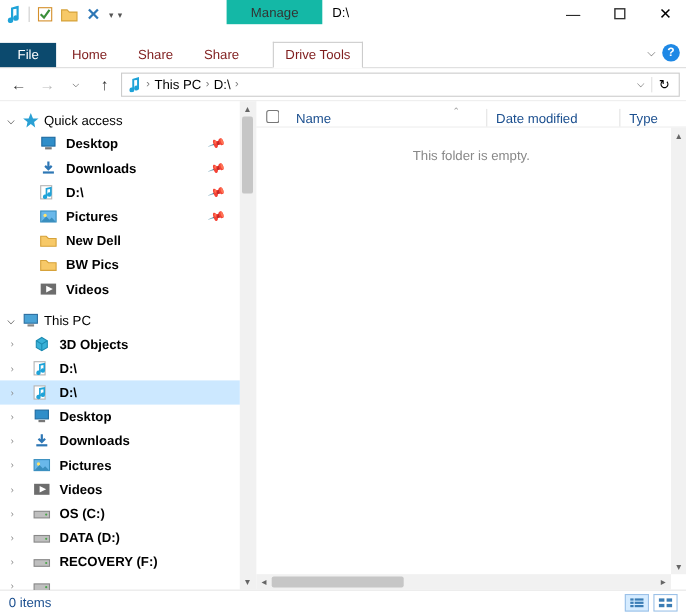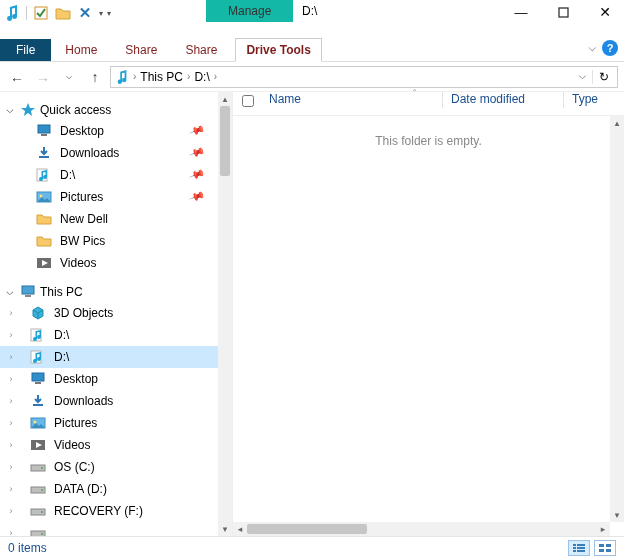--- a/index.html
+++ b/index.html
@@ -14,21 +14,21 @@
   .title-group { position: absolute; left: 206px; top: 0; }
   .manage-tab { background: #14b8a6; color: #333; padding: 4px 22px; font-size: 12px; display: inline-block; }
   .title-text { position: absolute; left: 302px; top: 4px; font-size: 12px; }
   .wincontrols { position: absolute; right: 4px; top: 2px; display: flex; gap: 12px; }
   .wincontrols .wbtn { width: 30px; height: 20px; display: flex; align-items: center; justify-content: center; font-size: 13px; }
   .wincontrols .wbtn.close { font-size: 14px; }
 
   .ribbon-tabs { display: flex; align-items: flex-end; height: 24px; border-bottom: 1px solid #ddd; position: relative; }
   .tab { padding: 4px 14px; font-size: 12px; color: #7f1d1d; }
   .tab.file { background: #0c4a6e; color: #fff; padding: 4px 16px; }
-  .tab.drivetools { border: 1px solid #ccc; border-bottom: 1px solid #fff; background: #fff; margin-left: 4px; padding: 4px 10px; position: relative; top: 1px; font-weight: bold; }
+  .tab.drivetools { border: 1px solid #ccc; border-bottom: 1px solid #fff; background: #fff; margin-left: 17px; padding: 4px 10px; position: relative; top: 1px; }
   .ribbon-right { position: absolute; right: 6px; top: 2px; display: flex; align-items: center; gap: 6px; }
   .help-badge { width: 16px; height: 16px; border-radius: 8px; background: #1e88e5; color: #fff; font-size: 11px; font-weight: bold; display: inline-flex; align-items: center; justify-content: center; }
 
   
   .navbar { display: flex; align-items: center; height: 30px; padding: 2px 6px; gap: 4px; border-bottom: 1px solid #eee; }
   .navbtn { width: 22px; height: 22px; display: flex; align-items: center; justify-content: center; font-size: 14px; color: #333; }
   .navbtn.disabled { color: #bbb; }
   .navbtn .sm { font-size: 8px; }
   .addressbar { flex: 1; display: flex; align-items: center; border: 1px solid #ccc; height: 22px; padding: 0 2px; position: relative; }
   .addressbar .crumb { display: flex; align-items: center; gap: 2px; padding: 0 2px; font-size: 12px; }
@@ -43,31 +43,31 @@
   
   .main { display: flex; height: calc(558px - 38px - 24px - 30px - 22px); }
   .tree { width: 218px; overflow-y: auto; padding: 8px 0 8px 0; position: relative; }
   .tree .group-hdr { display: flex; align-items: center; gap: 4px; padding: 2px 4px; font-size: 12px; }
   .tree .chev { width: 12px; font-size: 9px; color: #666; display: inline-flex; justify-content: center; }
   .tree .chev.open { color: #333; }
   .tree .row { display: flex; align-items: center; gap: 8px; height: 22px; padding: 0 6px 0 0; position: relative; }
   .tree .row .indent1 { width: 28px; }
   .tree .row .indent2 { width: 22px; display: inline-flex; align-items: center; justify-content: center; }
   .tree .row .ic { width: 16px; height: 16px; display: inline-flex; align-items: center; justify-content: center; }
-  .tree .row .label { font-size: 12px; }
+  .tree .row .label { font-size: 12px; font-weight: bold; }
   .tree .row .pin { position: absolute; right: 14px; color: #999; font-size: 11px; transform: rotate(25deg); }
   .tree .row.selected { background: #CCE8FF; }
   .vscroll { width: 14px; background: #f1f1f1; position: relative; display: flex; flex-direction: column; }
   .vscroll .arrow { height: 14px; font-size: 9px; color: #666; display: flex; align-items: center; justify-content: center; }
   .vscroll .track { flex: 1; position: relative; }
   .vscroll .thumb { position: absolute; left: 2px; right: 2px; background: #c6c6c6; border-radius: 2px; }
   .thumb.t1 { top: 0; height: 70px; }
 
   .content { flex: 1; display: flex; flex-direction: column; border-left: 1px solid #eee; position: relative; }
-  .cols { display: flex; align-items: flex-start; height: 24px; border-bottom: 1px solid #eee; font-size: 12px; color: #1b4f8f; }
+  .cols { display: flex; align-items: flex-end; height: 24px; border-bottom: 1px solid #eee; font-size: 12px; color: #1b4f8f; }
   .cols .cb { width: 28px; display: flex; align-items: center; justify-content: center; }
   .cols .cb input { width: 12px; height: 12px; }
   .cols .col { padding: 0 8px; position: relative; }
   .cols .col .sort { font-size: 8px; color: #999; position: absolute; right: 24px; top: -4px; }
   .cols .c-name { flex: 1; display: flex; align-items: center; }
   .cols .divider { width: 1px; height: 16px; background: #e3e3e3; }
   .cols .c-date { width: 120px; }
   .cols .c-type { width: 60px; }
   .empty { text-align: center; color: #888; font-size: 12px; padding-top: 18px; }
   .content .vscroll { position: absolute; right: 0; top: 24px; bottom: 14px; width: 14px; }

